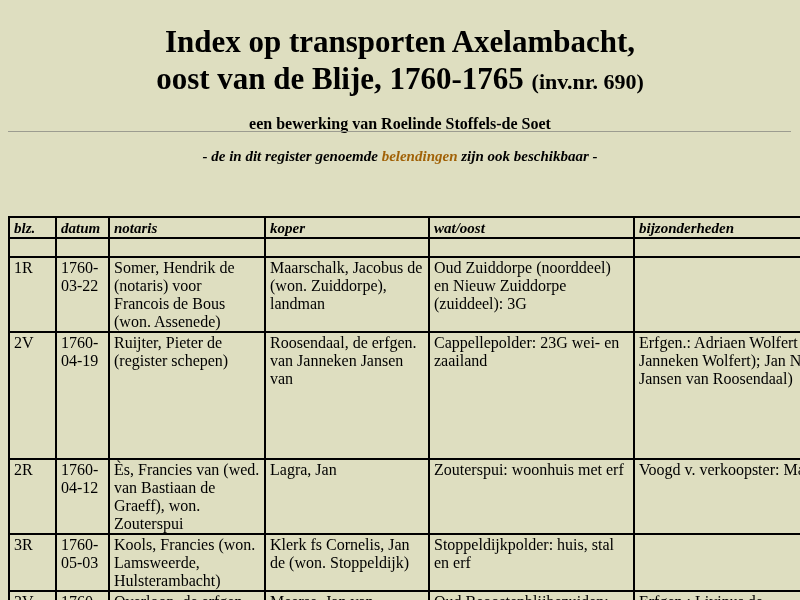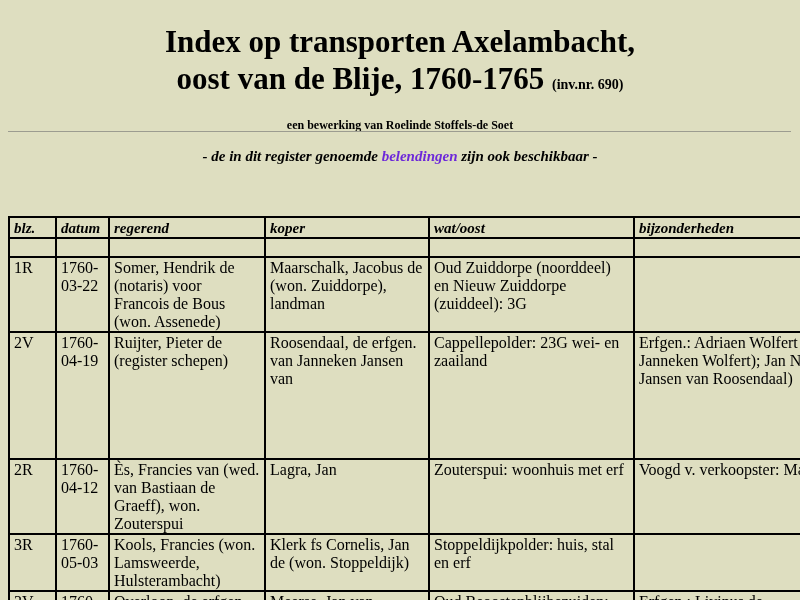--- a/index.html
+++ b/index.html
@@ -10,40 +10,40 @@
       color: #000;
       position: relative;
     }
     .title {
       margin: 15px; padding-top: 8px;
       text-align: center;
       font-weight: bold;
       font-size: 31px;
       line-height: 37px;
     }
-    .title .inv { font-size: 14px; }
+    .title .inv { font-size: 22px; }
     .subtitle {
       text-align: center;
       font-weight: bold;
-      font-size: 12px;
+      font-size: 16px;
       margin-top: 14px;
     }
     hr.rule {
       position: absolute; left: 8px; top: 131px;
       width: 783px; margin: 0; border: 0;
       border-top: 1px solid #9c9c90;
       height: 0;
     }
     .notice {
       position: absolute; top: 148px; left: 0; width: 800px;
       text-align: center;
       font-weight: bold; font-style: italic;
       font-size: 15px;
     }
-    .notice a { color: #6d28d9; text-decoration: none; }
+    .notice a { color: #a16207; text-decoration: none; }
     table.index {
       position: absolute; left: 8px; top: 216px;
       border-collapse: collapse;
       table-layout: fixed;
       width: 1000px;
       font-size: 16px;
       line-height: 18px;
     }
     table.index td, table.index th {
       border: 2px solid #000;
@@ -88,21 +88,21 @@
       <col class="c2">
       <col class="c3">
       <col class="c4">
       <col class="c5">
       <col class="c6">
   </colgroup>
   <thead>
     <tr>
       <th>blz.</th>
       <th>datum</th>
-      <th>regerend</th>
+      <th>notaris</th>
       <th>koper</th>
       <th>wat/oost</th>
       <th>bijzonderheden</th>
     </tr>
   </thead>
   <tbody>
     <tr class="spacer">
       <td></td>
       <td></td>
       <td></td>

